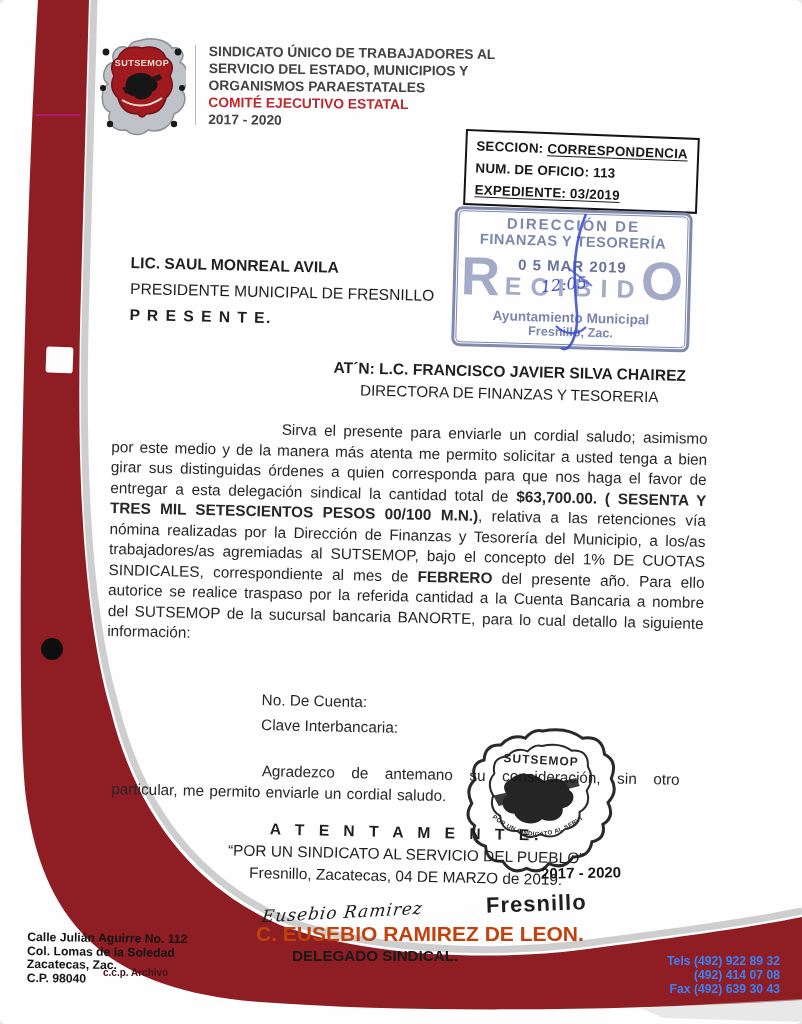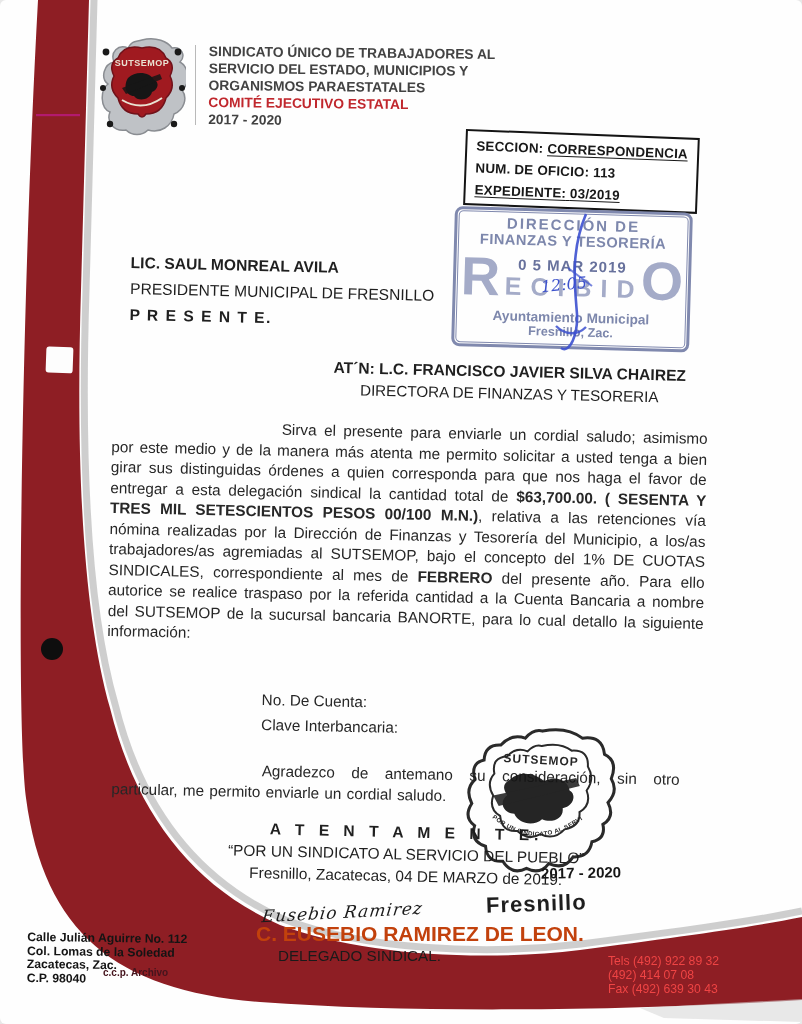--- a/index.html
+++ b/index.html
@@ -54,26 +54,26 @@
   .signoff .slogan{font-size:15.4px;margin-top:4px;}
   .signoff .dateline{font-size:15.4px;margin-top:4px;}
 
   
   .seal{left:460px;top:726px;transform:rotate(3deg);opacity:.93;z-index:3;}
   .seal-years{left:541px;top:864px;font-size:15px;font-weight:700;color:#161616;transform:rotate(-1deg);z-index:3;}
   .seal-city{left:486px;top:891px;font-size:22px;font-weight:600;letter-spacing:1px;color:#1e1e1e;transform:rotate(-2deg);z-index:3;}
   .sig-script{left:262px;top:902px;font-family:"DejaVu Serif",serif;font-style:italic;font-size:17px;color:#1b1b1b;
               transform:rotate(-3deg) skewX(-10deg);letter-spacing:1px;z-index:3;}
   .sig-name{left:256px;top:922px;font-size:21px;font-weight:700;color:#c2410c;z-index:3;}
-  .sig-role{left:278px;top:947px;font-size:15.2px;font-weight:400;color:#1a1a1a;z-index:3;}
+  .sig-role{left:292px;top:947px;font-size:15.2px;font-weight:700;color:#1a1a1a;z-index:3;}
 
   
   .footer-left{left:27px;top:932px;font-size:12.2px;font-weight:700;color:#141414;line-height:13.6px;z-index:3;transform:rotate(.8deg);}
   .ccp{left:103px;top:967px;font-size:10px;font-weight:700;color:#45141d;z-index:3;}
-  .footer-right{left:608px;top:955px;width:172px;font-size:12.2px;font-weight:400;color:#ef4444;line-height:13.8px;z-index:3;}
+  .footer-right{left:608px;top:955px;width:172px;text-align:right;font-size:12.2px;font-weight:700;color:#3b82f6;line-height:13.8px;z-index:3;}
 </style>
 </head>
 <body>
 
 <div class="page">
 
   <svg class="abs" width="802" height="1024" viewBox="0 0 802 1024" style="left:0;top:0;z-index:1;">
     <path d="M94,0 L86,290 C80,480 90,618 115,704 C140,806 194,879 283,919 C362,949 481,956 581,944 C673,932 749,922 802,911" fill="none" stroke="#c9c9c9" stroke-width="7" opacity=".9"></path>
     <path d="M38,0 L89,0 L81,290 C75,480 85,620 110,708 C135,810 190,885 280,925 C360,955 480,962 580,950 C672,938 748,928 802,917 L802,1000 C640,1010 420,1014 260,1002 C118,991 44,934 26,798 C15,715 22,290 38,0 Z" fill="#8e1e24"></path>
     <path d="M640,1008 L802,999 L802,1022 L664,1018 Z" fill="#d6d6d6" opacity=".55"></path>

